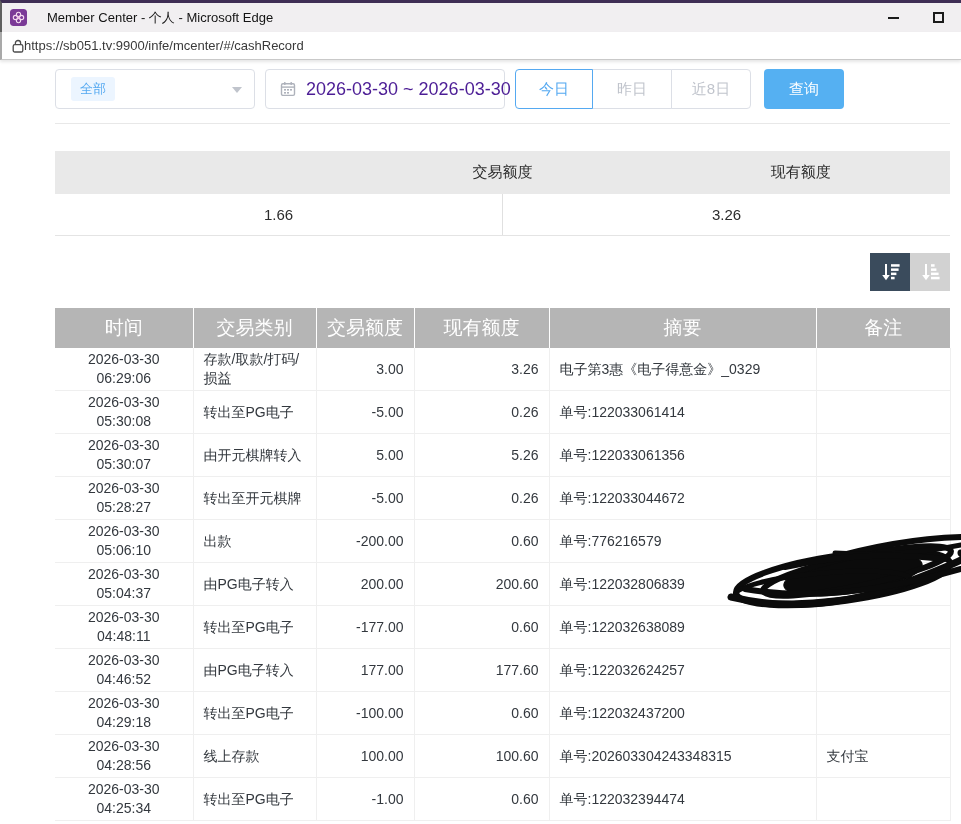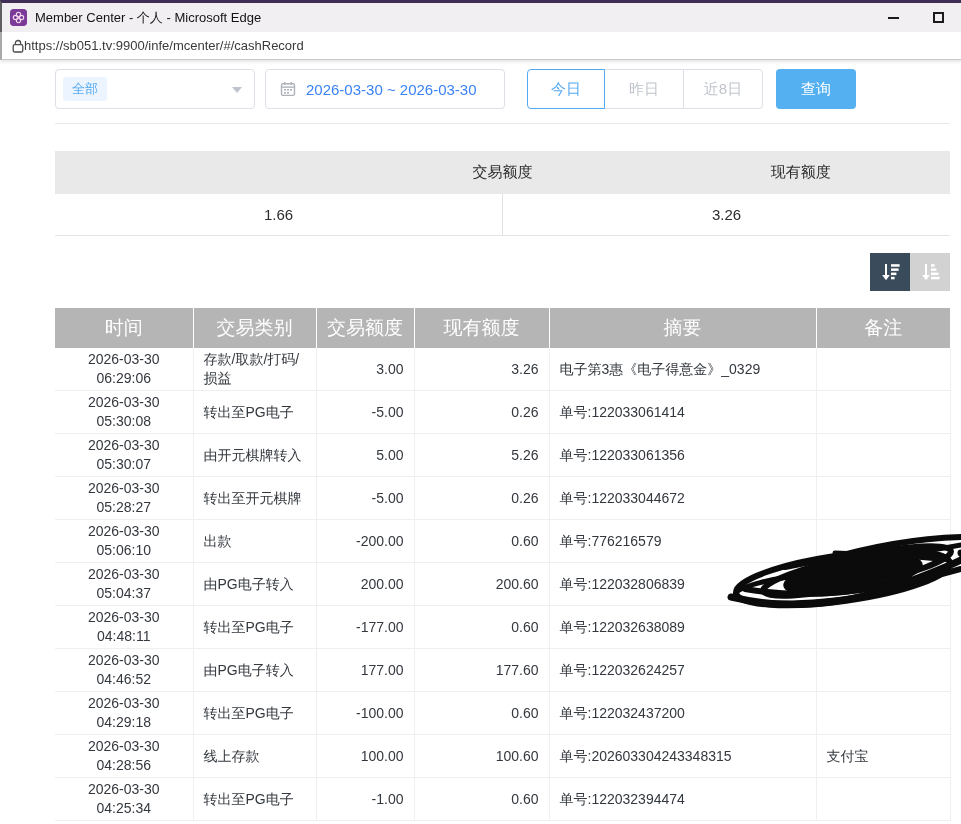--- a/index.html
+++ b/index.html
@@ -9,65 +9,65 @@
     background: #fff; position: relative; color: #33383e;
   }
 
   
   .titlebar {
     height: 32px; background: #f1eff1;
     border-top: 3px solid #3f2e55; border-left: 2px solid #5f5f5f;
     display: flex; align-items: center; position: relative;
   }
   .favicon { width: 17px; height: 17px; margin-left: 8px; border-radius: 3px; flex: none; }
-  .title-text { font-size: 13px; color: #141414; margin-left: 8px; white-space: nowrap; }
+  .title-text { font-size: 13px; color: #141414; margin-left: 20px; white-space: nowrap; }
   .win-controls { position: absolute; right: 0; top: 0; height: 100%; display: flex; }
   .win-btn { width: 45px; height: 100%; display: flex; align-items: center; justify-content: center; background: transparent; border: none; cursor: default; }
   .glyph-min { width: 11px; height: 0; border-top: 2px solid #1b1b1b; display: block; }
   .glyph-max { width: 11px; height: 11px; border: 2px solid #1b1b1b; display: block; background: #f1eff1; }
 
   .urlbar {
     height: 28px; background: #fff; display: flex; align-items: center;
     border-left: 2px solid #a9a9a9; border-bottom: 1px solid #c9c9c9;
     box-shadow: 0 2px 3px rgba(0,0,0,0.10); position: relative; z-index: 5;
   }
   .lock-icon { margin-left: 10px; display: flex; }
   .url-text { font-size: 13px; color: #3a3a3a; margin-left: 0; white-space: nowrap; }
 
   
   .content { padding: 9px 11px 0 55px; background: #fff; }
   .filter-row { display: flex; height: 40px; align-items: stretch; }
 
   .select-box {
     width: 200px; border: 1px solid #dcdfe6; border-radius: 4px;
-    display: flex; align-items: center; position: relative; background: #fff; cursor: pointer;
+    display: flex; align-items: center; position: relative; background: #fff; cursor: pointer; padding-left: 8px;
   }
   .tag {
     background: #ecf5ff; color: #55a9f1; font-size: 13px;
     padding: 3px 9px; border-radius: 3px; margin-left: 7px; white-space: nowrap;
   }
   .select-caret {
     position: absolute; right: 12px; top: 17px;
     width: 0; height: 0; border-left: 5px solid transparent;
     border-right: 5px solid transparent; border-top: 6px solid #c0c4cc;
   }
 
   .date-box {
     width: 240px; margin-left: 10px; border: 1px solid #dcdfe6; border-radius: 4px;
     display: flex; align-items: center; background: #fff; cursor: pointer;
   }
   .cal-icon { margin-left: 14px; display: flex; }
-  .date-text { font-size: 15px; color: #3b82f6; margin-left: 10px; white-space: nowrap; }
+  .date-text { font-size: 18px; color: #4c1d95; margin-left: 10px; white-space: nowrap; }
 
   .quick-group { display: flex; margin-left: 10px; }
   .quick-btn {
     width: 80px; background: #fff; border: 1px solid #dcdfe6; color: #c0c4cc;
     font-size: 15px; font-family: inherit; margin-left: -1px; position: relative; cursor: pointer;
   }
-  .quick-btn:first-child { margin-left: 12px; border-radius: 4px 0 0 4px; width: 78px; }
+  .quick-btn:first-child { margin-left: 0; border-radius: 4px 0 0 4px; width: 78px; }
   .quick-btn:last-child { border-radius: 0 4px 4px 0; }
   .quick-btn.active { border-color: #55a9f1; color: #55a9f1; z-index: 2; }
 
   .search-btn {
     margin-left: 13px; width: 80px; background: #55b0f2; border: none; border-radius: 4px;
     color: #fff; font-size: 15px; font-family: inherit; cursor: pointer;
   }
 
   .divider { height: 1px; background: #e8e8e8; margin-top: 14px; width: 895px; }
 

